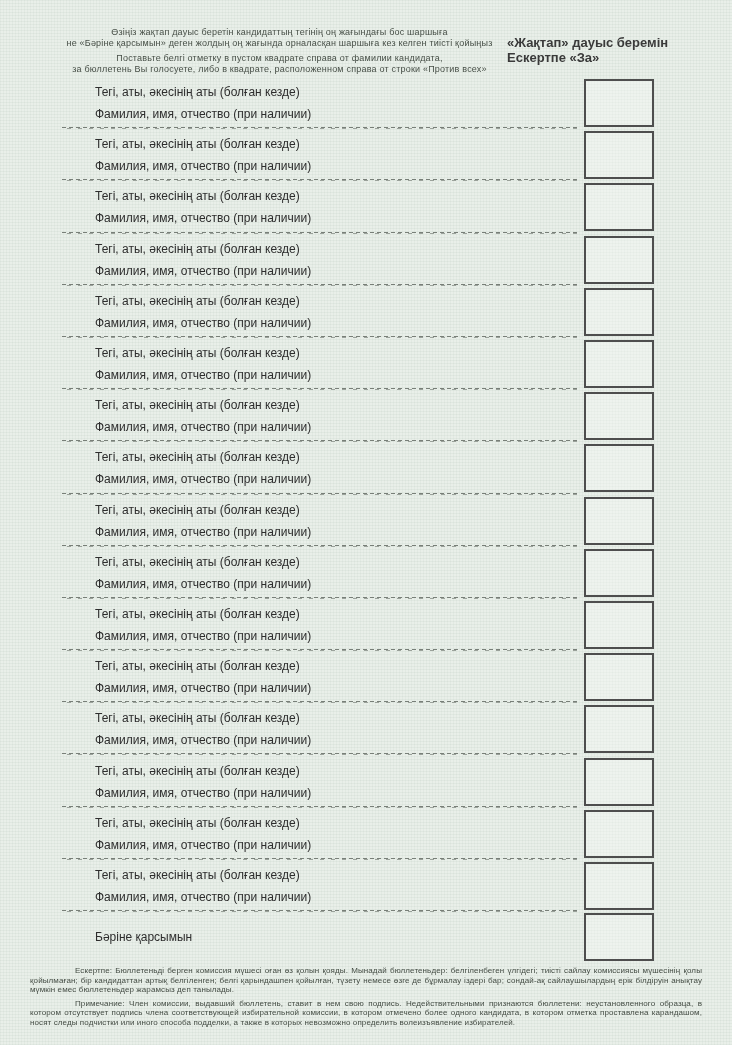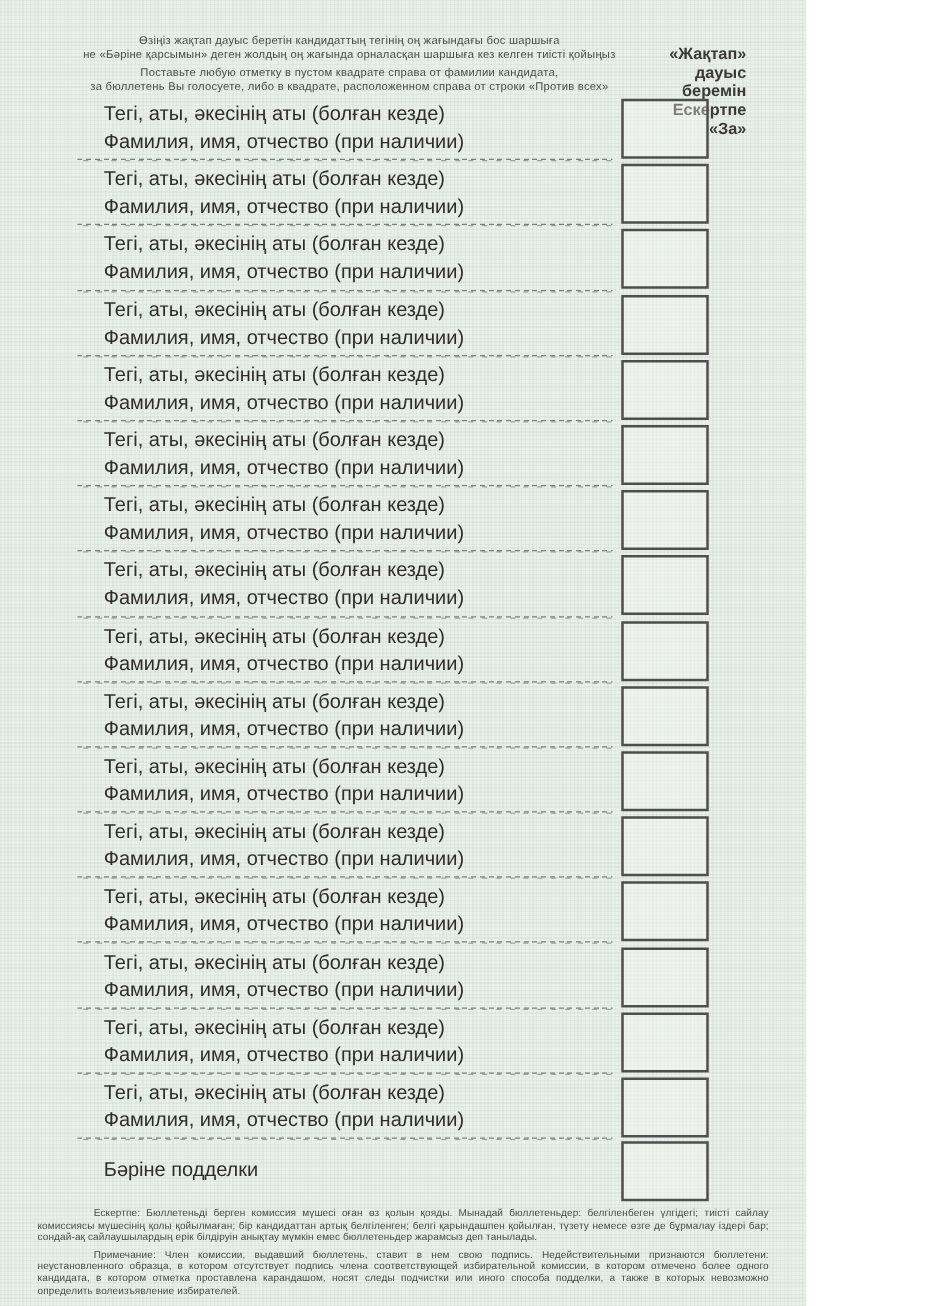--- a/index.html
+++ b/index.html
@@ -1,36 +1,36 @@
 <!DOCTYPE html>
 <html><head>
 <meta charset="utf-8">
 <style>
   html,body { margin:0; padding:0; }
   body { font-family:"Liberation Sans", sans-serif; }
   .page {
-    position:relative; width:645px; height:1045px; overflow:hidden;
+    position:relative; width:732px; height:1045px; overflow:hidden;
     background-color:#e9efe9;
     background-image:
       repeating-linear-gradient(0deg, rgba(110,140,120,0.07) 0 1px, rgba(0,0,0,0) 1px 3px),
       repeating-linear-gradient(90deg, rgba(110,140,120,0.06) 0 1px, rgba(0,0,0,0) 1px 3px);
     color:#2f2f2f;
   }
   
   .header { display:flex; height:77px; }
   .header-left { width:455px; margin-left:52px; text-align:center; padding-top:27px; }
   .instr { font-size:9px; line-height:11px; color:#474f47; letter-spacing:0.2px; }
   .instr-gap { height:4px; }
-  .header-right { flex:1; text-align:right; padding-top:35px; padding-right:48px; }
+  .header-right { flex:1; text-align:left; padding-top:35px; padding-right:48px; }
   .vote-for { font-size:13px; line-height:15px; font-weight:bold; color:#3a3a3a; }
   
   .row { position:relative; height:52.2px; }
   .row-last { position:relative; height:50px; }
   .row-text { position:absolute; left:83px; top:50%; transform:translateY(-50%); }
-  .l1, .l2 { font-size:16px; line-height:22px; color:#2d2d2d; white-space:nowrap; }
+  .l1, .l2 { font-size:12px; line-height:22px; color:#2d2d2d; white-space:nowrap;margin-left:12px; }
   .box {
     position:absolute; right:78px; top:50%; transform:translateY(-50%);
     width:66px; height:44px; border:2px solid #4e4e4e;
     background:rgba(250,253,250,0.35);
   }
   .dash {
     position:absolute; left:62px; right:155px; bottom:0; height:2px;
     background-image:
       repeating-linear-gradient(90deg, #787f78 0 4px, rgba(0,0,0,0) 4px 7px),
       repeating-linear-gradient(90deg, rgba(0,0,0,0) 0 2px, #9aa19a 2px 6px, rgba(0,0,0,0) 6px 11px);
@@ -45,21 +45,21 @@
 </head>
 <body>
 
 <div class="page">
 
   <div class="header">
     <div class="header-left">
       <div class="instr">Өзіңіз жақтап дауыс беретін кандидаттың тегінің оң жағындағы бос шаршыға</div>
       <div class="instr">не «Бәріне қарсымын» деген жолдың оң жағында орналасқан шаршыға кез келген тиісті қойыңыз</div>
       <div class="instr-gap"></div>
-      <div class="instr">Поставьте любую отметку в пустом квадрате справа от фамилии кандидата,</div>
+      <div class="instr">Поставьте белгі отметку в пустом квадрате справа от фамилии кандидата,</div>
       <div class="instr">за бюллетень Вы голосуете, либо в квадрате, расположенном справа от строки «Против всех»</div>
     </div>
     <div class="header-right">
       <div class="vote-for">«Жақтап» дауыс беремін</div>
       <div class="vote-for">Ескертпе «За»</div>
     </div>
   </div>
 
   <div id="candidate-rows">
     <div class="row">
@@ -202,21 +202,21 @@
         <div class="l1">Тегі, аты, әкесінің аты (болған кезде)</div>
         <div class="l2">Фамилия, имя, отчество (при наличии)</div>
       </div>
       <div class="box"></div>
       <div class="dash"></div>
     </div>
   </div>
 
   <div class="row-last">
     <div class="row-text">
-      <div class="l1">Бәріне подделки</div>
+      <div class="l1">Бәріне қарсымын</div>
     </div>
     <div class="box"></div>
   </div>
 
   <div class="footer">
     <p class="note">Ескертпе: Бюллетеньді берген комиссия мүшесі оған өз қолын қояды. Мынадай бюллетеньдер: белгіленбеген үлгідегі; тиісті сайлау комиссиясы мүшесінің қолы қойылмаған; бір кандидаттан артық белгіленген; белгі қарындашпен қойылған, түзету немесе өзге де бұрмалау іздері бар; сондай-ақ сайлаушылардың ерік білдіруін анықтау мүмкін емес бюллетеньдер жарамсыз деп танылады.</p>
     <p class="note">Примечание: Член комиссии, выдавший бюллетень, ставит в нем свою подпись. Недействительными признаются бюллетени: неустановленного образца, в котором отсутствует подпись члена соответствующей избирательной комиссии, в котором отмечено более одного кандидата, в котором отметка проставлена карандашом, носят следы подчистки или иного способа подделки, а также в которых невозможно определить волеизъявление избирателей.</p>
   </div>
 
 </div>

